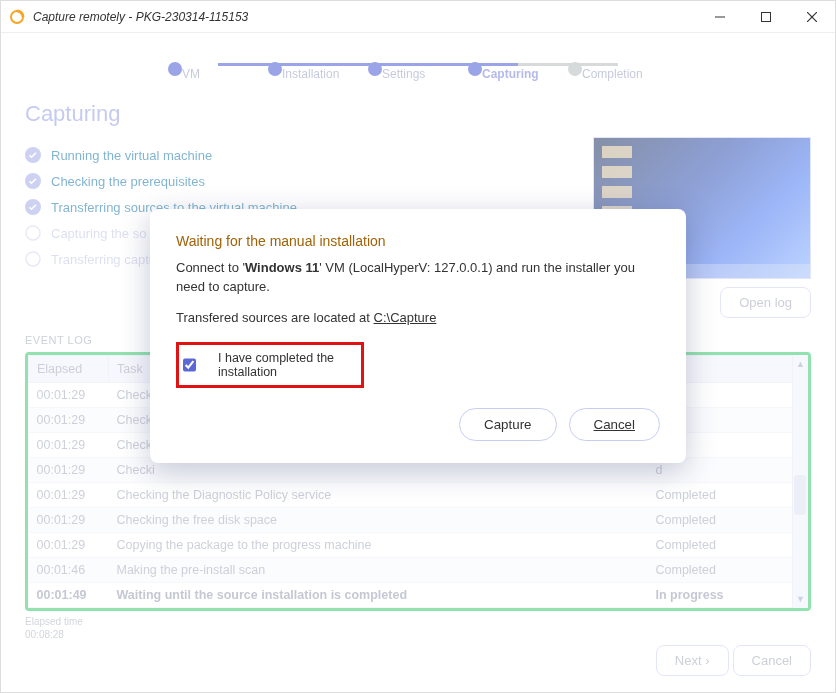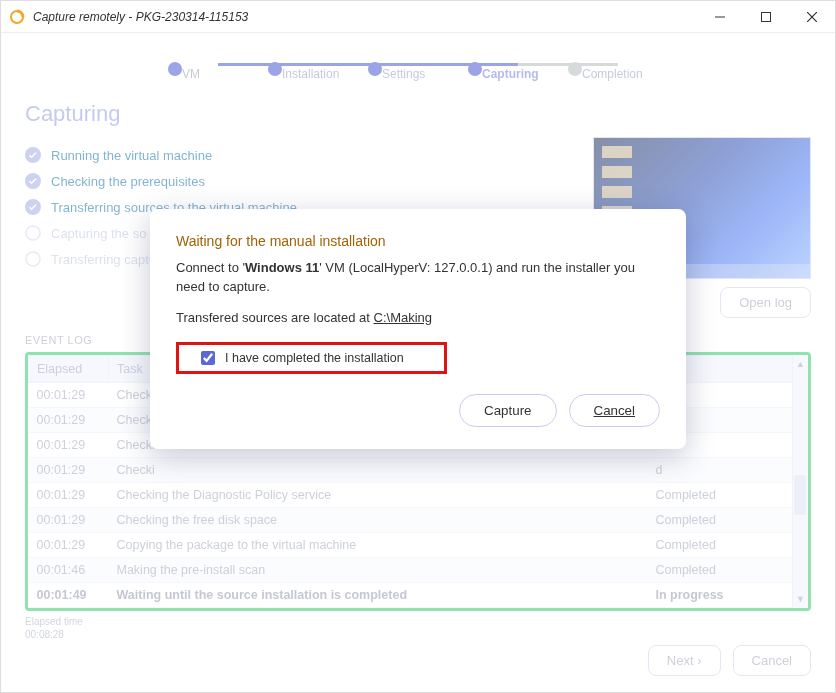--- a/index.html
+++ b/index.html
@@ -49,29 +49,29 @@
 table.log tr:nth-child(even) td { background:#f7f8fd; }
 table.log .inprog td { color: #8b90a8; font-weight:600;}
 .table-wrap{border:3px solid #22c55e; border-radius:4px; position:relative;}
 .scrollcol{position:absolute;right:0;top:0;bottom:0;width:16px;background:#eef0fa;border-left:1px solid #e0e3f2;display:flex;flex-direction:column;align-items:center;justify-content:space-between;padding:4px 0;}
 .scrollcol .arrow{font-size:9px;color:#9aa0c0;}
 .scrollcol .thumb{position:absolute;right:2px;top:120px;width:12px;height:40px;background:#d8dcf0;border-radius:3px;}
 
 .elapsed { margin-top: 5px; color: #a5aabf; font-size: 10px; }
 .elapsed .val { display:block; margin-top:2px; }
 
-.footer { position: absolute; right: 24px; bottom: 16px; display: flex; gap: 12px; }
+.footer { position: absolute; right: 24px; bottom: 16px; display: flex; gap: 4px; }
 
 
 .modal { position: absolute; left: 50%; top: 208px; transform: translateX(-50%); width: 536px; background: #fff; border-radius: 8px; box-shadow: 0 8px 30px rgba(30,40,90,.25); padding: 24px 26px 22px 26px; z-index: 100; }
 .modal h3 { color: #a16207; font-size: 14px; font-weight: 500; margin-bottom: 10px; }
 .modal p { font-size: 13px; color: #333; line-height: 1.45; margin-bottom: 12px; }
 .modal .src { font-size: 13px; color: #333; }
 .modal .src .underline { text-decoration: underline; }
-.chk-row { display: flex; align-items: center; gap: 10px; margin: 14px 0 0 0; border: 3px solid #e11212; padding: 6px 22px; width: 271px; }
+.chk-row { display: flex; align-items: center; gap: 22px; margin: 14px 0 0 0; border: 3px solid #e11212; padding: 6px 4px; width: 188px; }
 .chk-row input { width:14px;height:14px; accent-color:#5b68d6;}
 .chk-row label { font-size: 12.5px; color: #333; }
 .modal-footer { display: flex; justify-content: flex-end; gap: 12px; margin-top: 20px; }
 .btn-primary { border:1px solid #c7cdf0; background:#fff; color:#333; border-radius:18px; padding:8px 24px;}
 .btn-plain { border:1px solid #c7cdf0; background:#fff; color:#333; border-radius:18px; padding:8px 24px;}
 .btn-u { text-decoration: underline; text-decoration-color:#333;}
 
 th.col-status,td.col-status{text-align:left;}
 th.col-elapsed{width:80px;}
 th.col-status{width:160px;}
@@ -216,21 +216,21 @@
             <td>Checking the Diagnostic Policy service</td>
             <td class="col-status">Completed</td>
           </tr>
           <tr>
             <td>00:01:29</td>
             <td>Checking the free disk space</td>
             <td class="col-status">Completed</td>
           </tr>
           <tr>
             <td>00:01:29</td>
-            <td>Copying the package to the virtual machine</td>
+            <td>Copying the package to the progress machine</td>
             <td class="col-status">Completed</td>
           </tr>
           <tr>
             <td>00:01:46</td>
             <td>Making the pre-install scan</td>
             <td class="col-status">Completed</td>
           </tr>
           <tr class="inprog">
             <td>00:01:49</td>
             <td>Waiting until the source installation is completed</td>
@@ -258,21 +258,21 @@
 </div>
 
 <div class="overlay"></div>
 
 <div class="modal">
   <h3>Waiting for the manual installation</h3>
   <p>
     <span>Connect to '</span><b>Windows 11</b><span>' VM (LocalHyperV: 127.0.0.1) and run the installer you need to capture.</span>
   </p>
   <p class="src">
-    <span>Transfered sources are located at </span><span class="underline">C:\Making</span>
+    <span>Transfered sources are located at </span><span class="underline">C:\Capture</span>
   </p>
   <div class="chk-row">
     <input type="checkbox" id="done-chk" checked="" style="">
     <label for="done-chk">I have completed the installation</label>
   </div>
   <div class="modal-footer">
     <button class="btn-primary">Capture</button>
     <button class="btn-plain"><span class="btn-u">Cancel</span></button>
   </div>
 </div>

